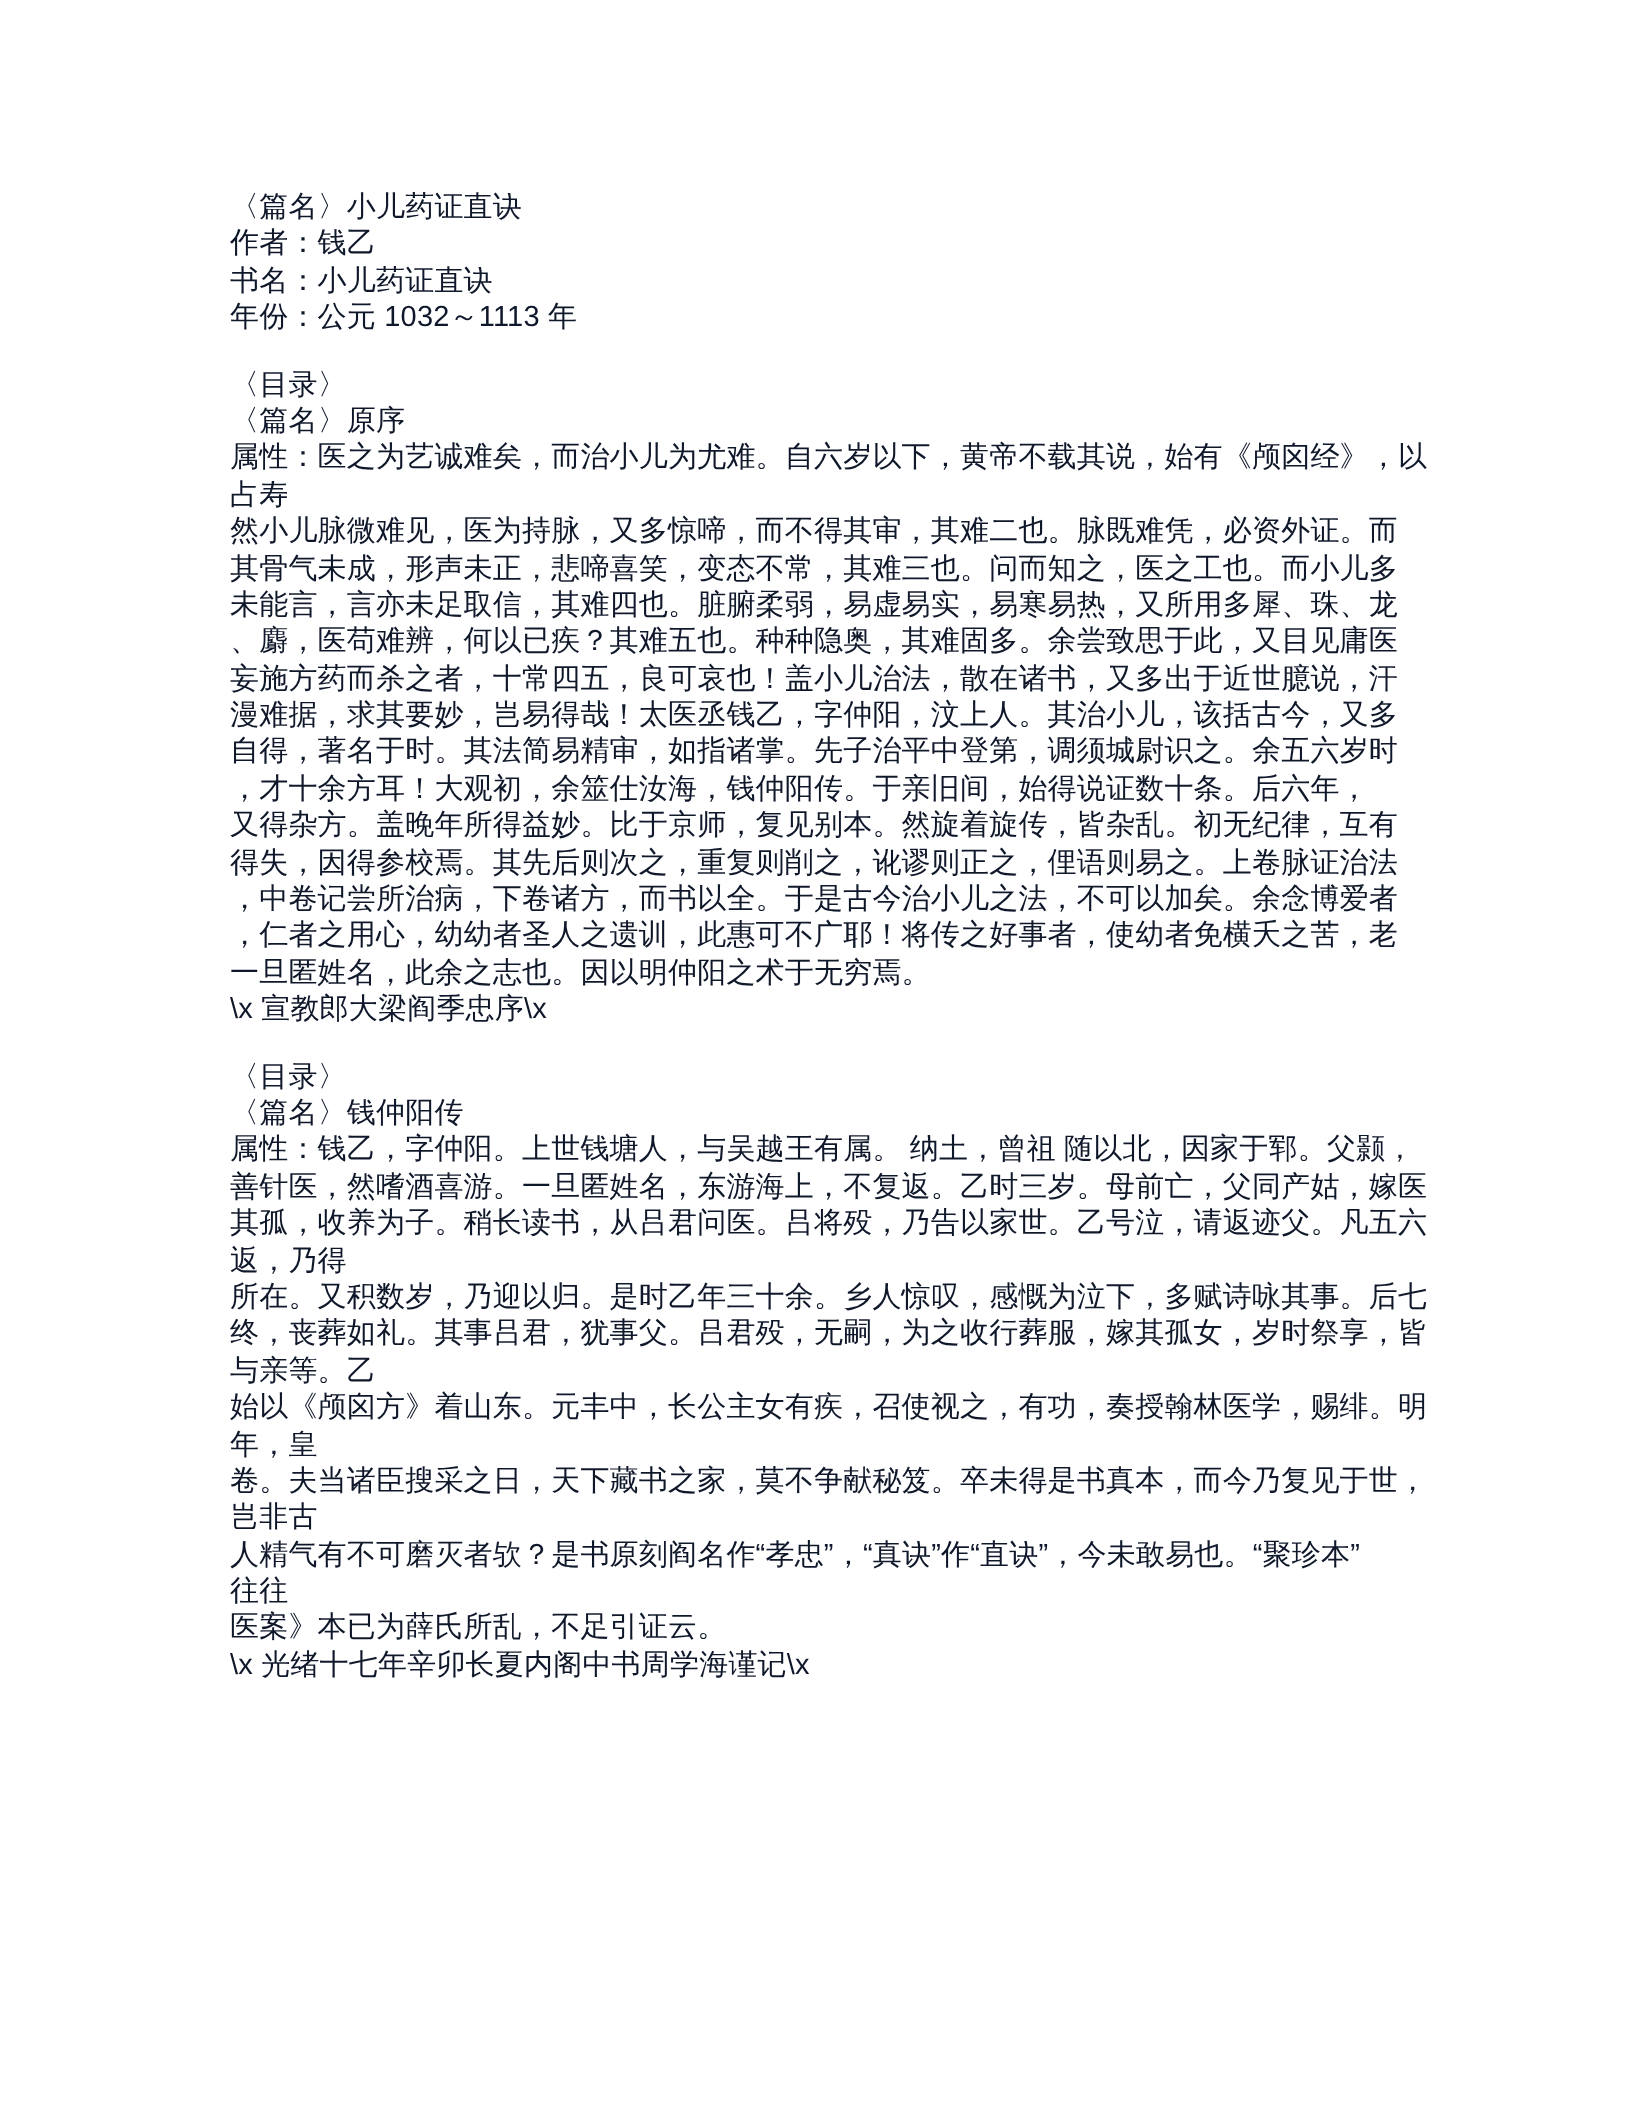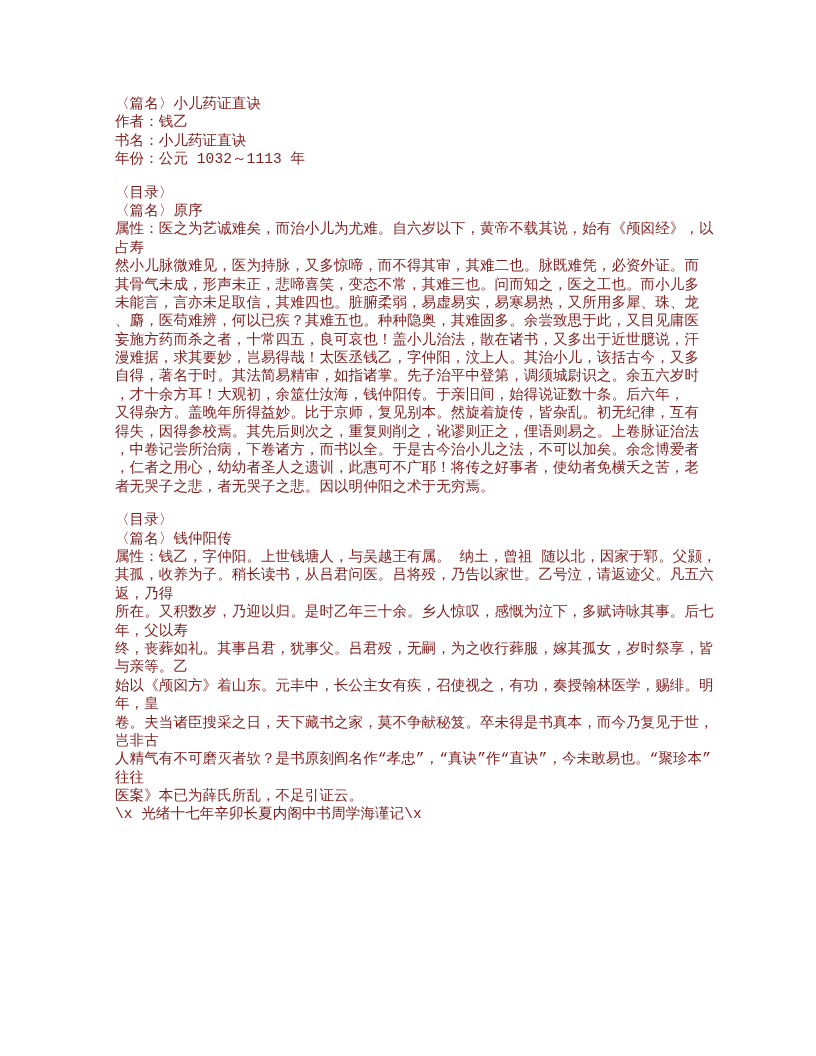--- a/index.html
+++ b/index.html
@@ -2,22 +2,22 @@
 <html><head>
 <meta charset="utf-8">
 <style>
   html, body { margin: 0; padding: 0; }
   .page {
     position: relative;
     width: 816px;
     height: 1056px;
     background: #ffffff;
     overflow: hidden;
-    font-family: Liberation Mono, monospace;
-    color: #7f1d1d;
+    font-family: Liberation Sans, sans-serif;
+    color: #0f172a;
   }
   .text-body {
     position: absolute;
     left: 115px;
     top: 95px;
     width: 645px;
   }
   .line {
     font-size: 14.5px;
     line-height: 18.4px;
@@ -48,29 +48,30 @@
       <div class="line">未能言，言亦未足取信，其难四也。脏腑柔弱，易虚易实，易寒易热，又所用多犀、珠、龙</div>
       <div class="line">、麝，医苟难辨，何以已疾？其难五也。种种隐奥，其难固多。余尝致思于此，又目见庸医</div>
       <div class="line">妄施方药而杀之者，十常四五，良可哀也！盖小儿治法，散在诸书，又多出于近世臆说，汗</div>
       <div class="line">漫难据，求其要妙，岂易得哉！太医丞钱乙，字仲阳，汶上人。其治小儿，该括古今，又多</div>
       <div class="line">自得，著名于时。其法简易精审，如指诸掌。先子治平中登第，调须城尉识之。余五六岁时</div>
       <div class="line">，才十余方耳！大观初，余筮仕汝海，钱仲阳传。于亲旧间，始得说证数十条。后六年，</div>
       <div class="line">又得杂方。盖晚年所得益妙。比于京师，复见别本。然旋着旋传，皆杂乱。初无纪律，互有</div>
       <div class="line">得失，因得参校焉。其先后则次之，重复则削之，讹谬则正之，俚语则易之。上卷脉证治法</div>
       <div class="line">，中卷记尝所治病，下卷诸方，而书以全。于是古今治小儿之法，不可以加矣。余念博爱者</div>
       <div class="line">，仁者之用心，幼幼者圣人之遗训，此惠可不广耶！将传之好事者，使幼者免横夭之苦，老</div>
-      <div class="line">者无哭子之悲，者无哭子之悲。因以明仲阳之术于无穷焉。</div>
+      <div class="line">一旦匿姓名，此余之志也。因以明仲阳之术于无穷焉。</div>
+      <div class="line">\x 宣教郎大梁阎季忠序\x</div>
       <div class="line blank"></div>
       <div class="line">〈目录〉</div>
       <div class="line">〈篇名〉钱仲阳传</div>
       <div class="line">属性：钱乙，字仲阳。上世钱塘人，与吴越王有属。 纳土，曾祖 随以北，因家于郓。父颢，</div>
+      <div class="line">善针医，然嗜酒喜游。一旦匿姓名，东游海上，不复返。乙时三岁。母前亡，父同产姑，嫁医</div>
       <div class="line">其孤，收养为子。稍长读书，从吕君问医。吕将殁，乃告以家世。乙号泣，请返迹父。凡五六</div>
       <div class="line">返，乃得</div>
       <div class="line">所在。又积数岁，乃迎以归。是时乙年三十余。乡人惊叹，感慨为泣下，多赋诗咏其事。后七</div>
-      <div class="line">年，父以寿</div>
       <div class="line">终，丧葬如礼。其事吕君，犹事父。吕君殁，无嗣，为之收行葬服，嫁其孤女，岁时祭享，皆</div>
       <div class="line">与亲等。乙</div>
       <div class="line">始以《颅囟方》着山东。元丰中，长公主女有疾，召使视之，有功，奏授翰林医学，赐绯。明</div>
       <div class="line">年，皇</div>
       <div class="line">卷。夫当诸臣搜采之日，天下藏书之家，莫不争献秘笈。卒未得是书真本，而今乃复见于世，</div>
       <div class="line">岂非古</div>
       <div class="line">人精气有不可磨灭者欤？是书原刻阎名作“孝忠”，“真诀”作“直诀”，今未敢易也。“聚珍本”</div>
       <div class="line">往往</div>
       <div class="line">医案》本已为薛氏所乱，不足引证云。</div>
       <div class="line">\x 光绪十七年辛卯长夏内阁中书周学海谨记\x</div>

